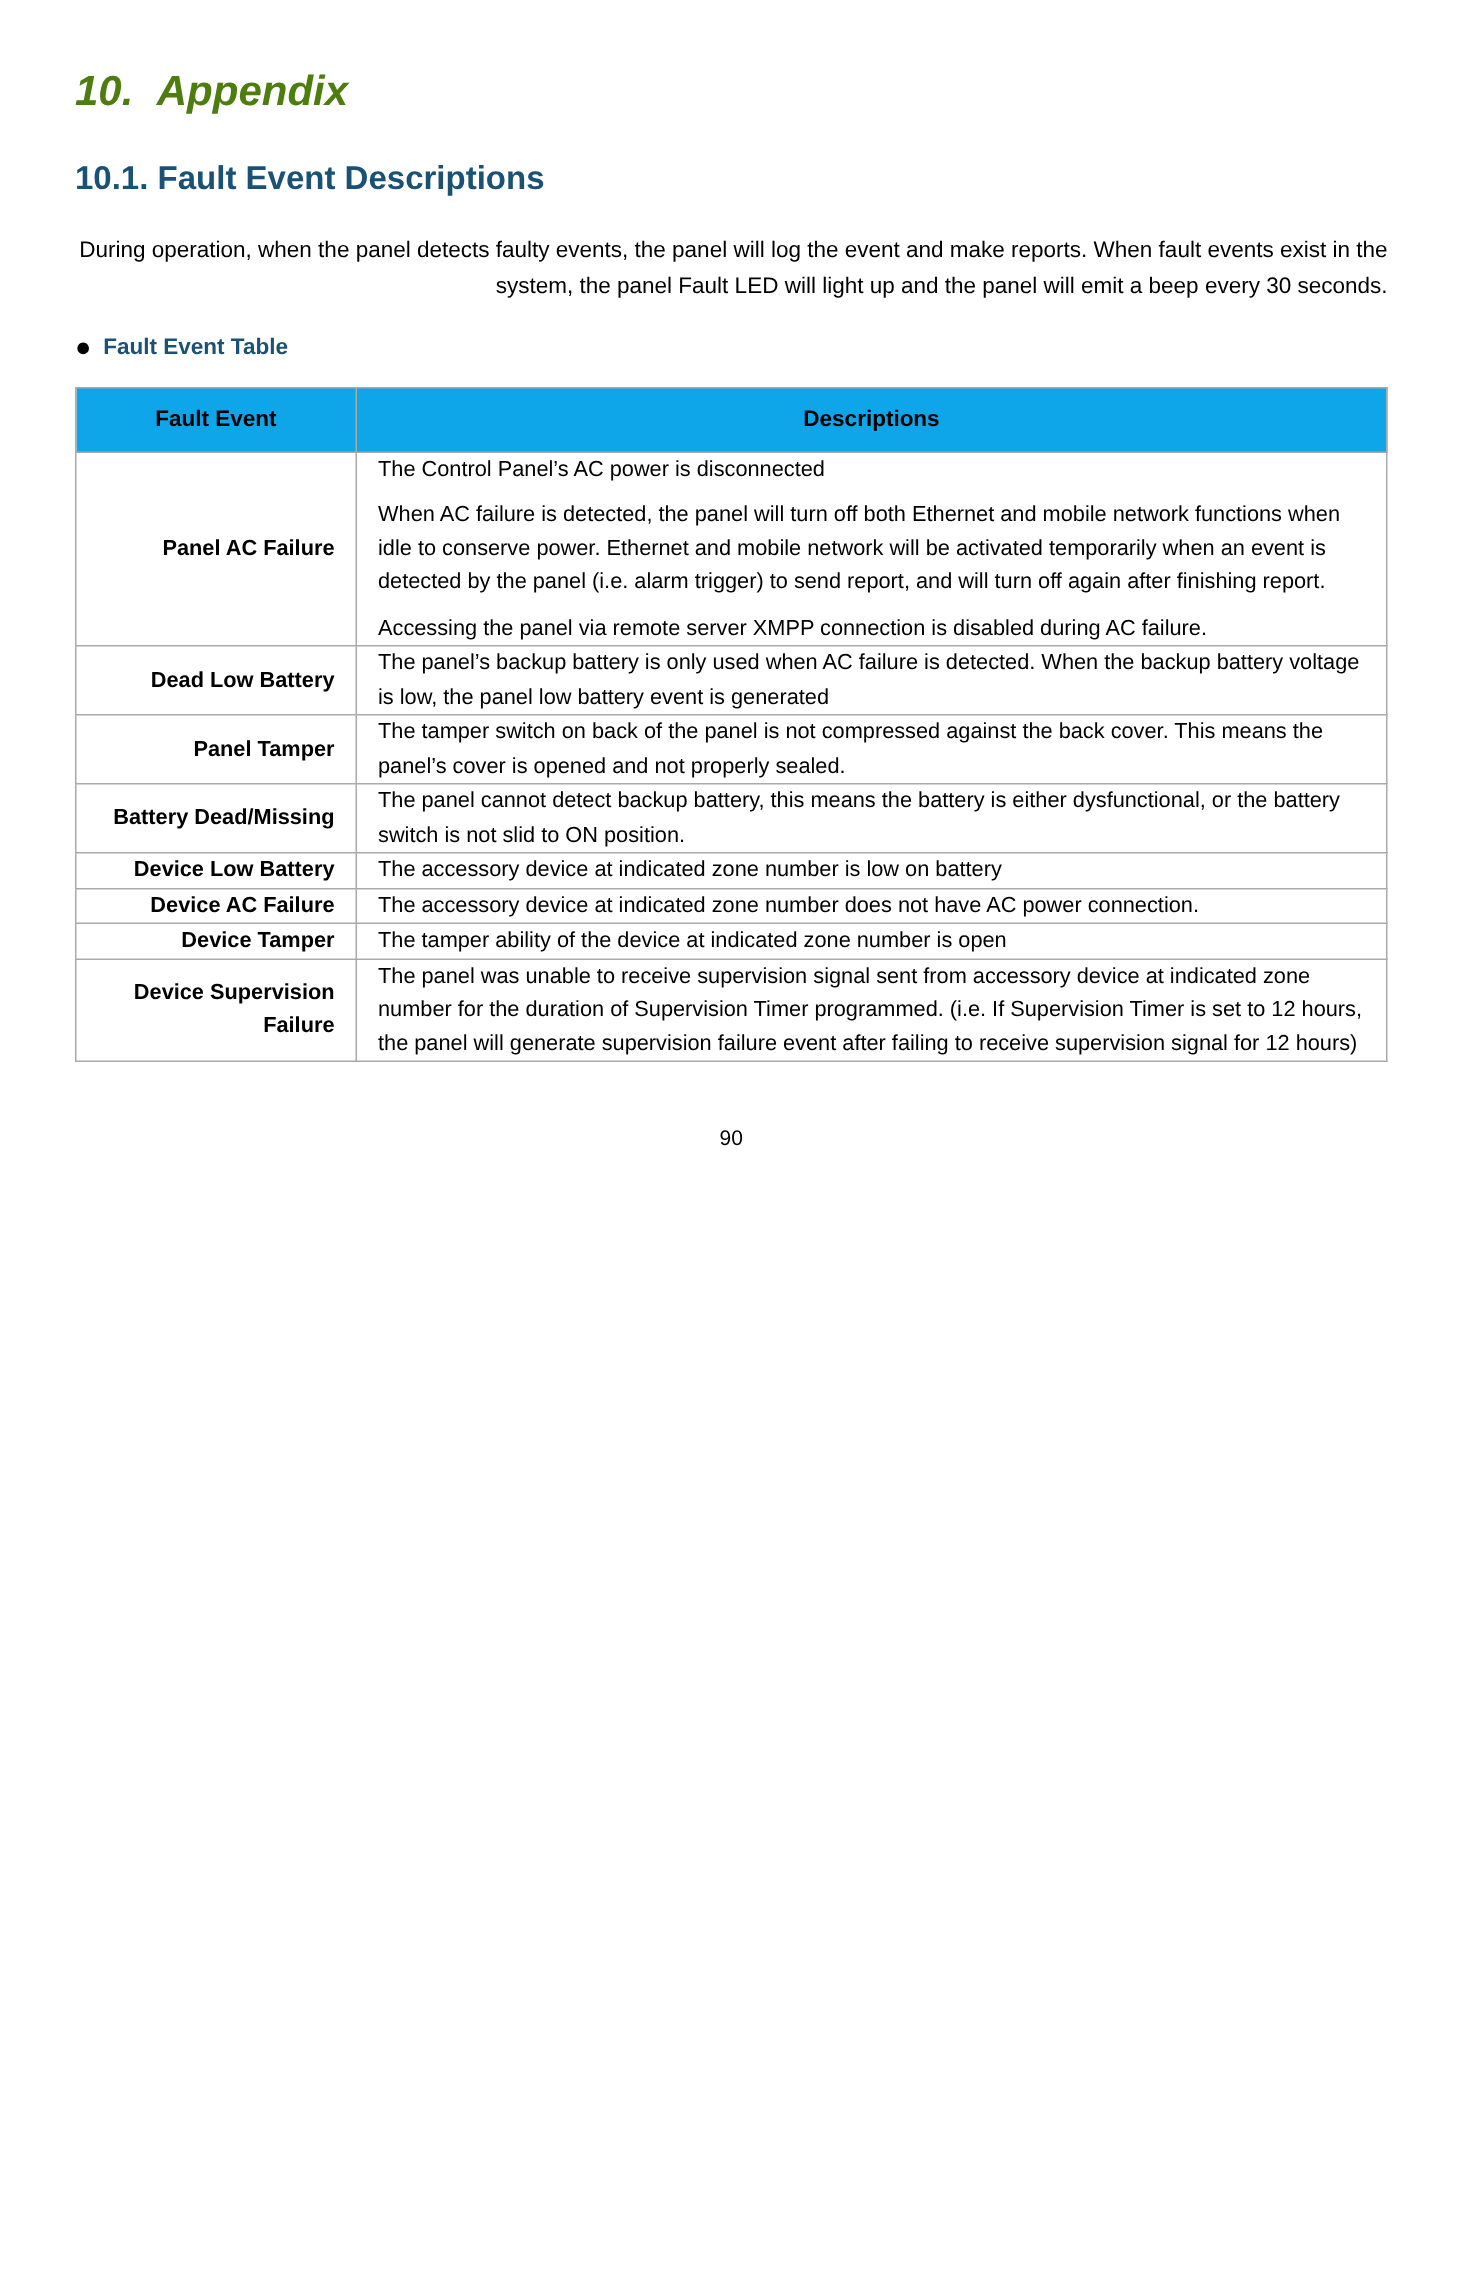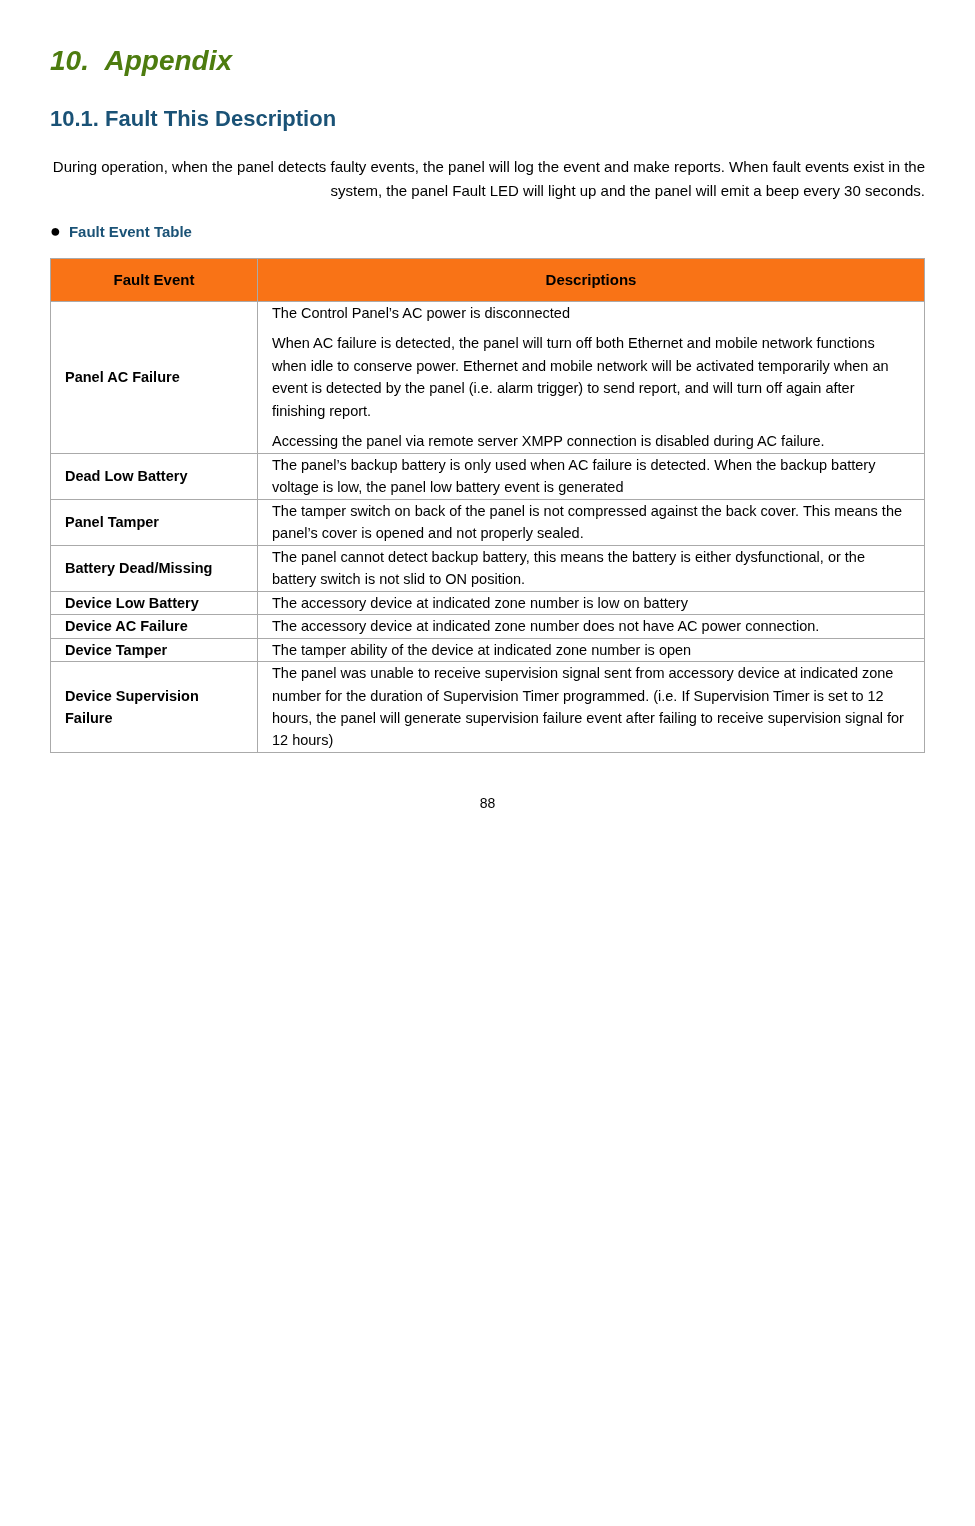--- a/index.html
+++ b/index.html
@@ -56,57 +56,57 @@
       line-height: 1.2;
     }
 
     table {
       width: 100%;
       border-collapse: collapse;
       margin-top: 4px;
     }
 
     table thead tr th {
-      background-color: #f97316;
+      background-color: #0ea5e9;
       border: 1px solid #aaa;
       padding: 10px 14px;
       font-weight: bold;
       font-size: 15px;
       text-align: center;
     }
 
     table tbody tr td {
       border: 1px solid #aaa;
       padding: 0 14px;
       vertical-align: middle;
       font-size: 14.5px;
       line-height: 1.55;
     }
 
     table tbody tr td:first-child {
-      text-align: left;
+      text-align: right;
       font-weight: bold;
-      width: 207px;
+      width: 187px;
     }
 
     .page-number {
       text-align: center;
       margin-top: 40px;
       font-size: 14px;
     }
   </style>
 </head>
 <body>
 
 <h1 class="chapter-title">
   <span>10.</span>&nbsp;&nbsp;<span>Appendix</span>
 </h1>
 
 <h2 class="section-title">
-  <span>10.1.</span> <span>Fault This Description</span>
+  <span>10.1.</span> <span>Fault Event Descriptions</span>
 </h2>
 
 <p class="intro-text">During operation, when the panel detects faulty events, the panel will log the event and make reports. When fault events exist in the system, the panel Fault LED will light up and the panel will emit a beep every 30 seconds.</p>
 
 <div class="fault-event-label">
   <span class="bullet">●</span>
   <span>Fault Event Table</span>
 </div>
 
 <table>
@@ -149,13 +149,13 @@
         <td>Device Tamper</td>
         <td>The tamper ability of the device at indicated zone number is open</td>
       </tr>
       <tr>
         <td>Device Supervision<br>Failure</td>
         <td>The panel was unable to receive supervision signal sent from accessory device at indicated zone number for the duration of Supervision Timer programmed. (i.e. If Supervision Timer is set to 12 hours, the panel will generate supervision failure event after failing to receive supervision signal for 12 hours)</td>
       </tr>
     </tbody>
 </table>
 
-<div class="page-number">88</div>
+<div class="page-number">90</div>
 
 </body></html>

